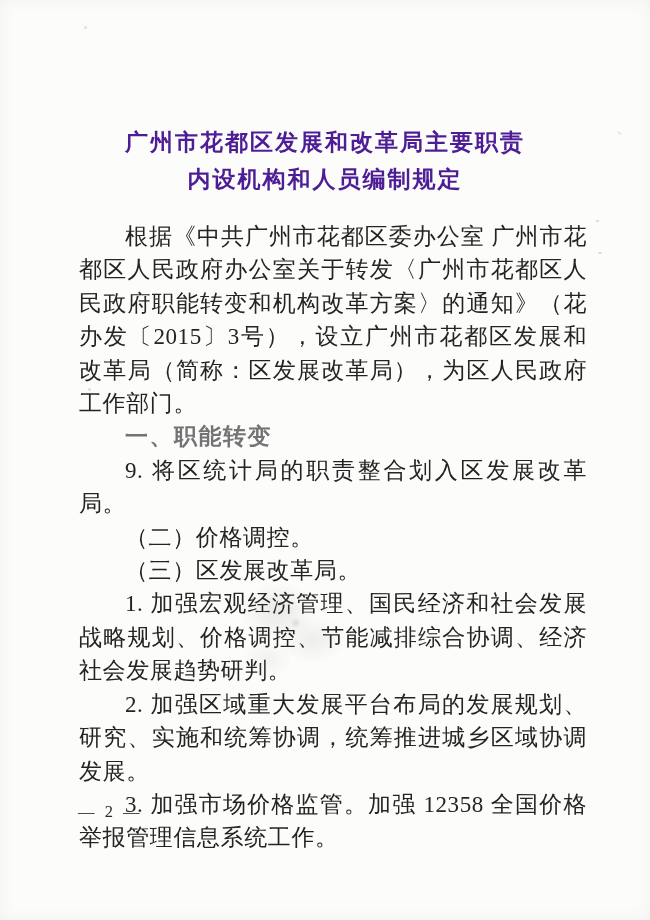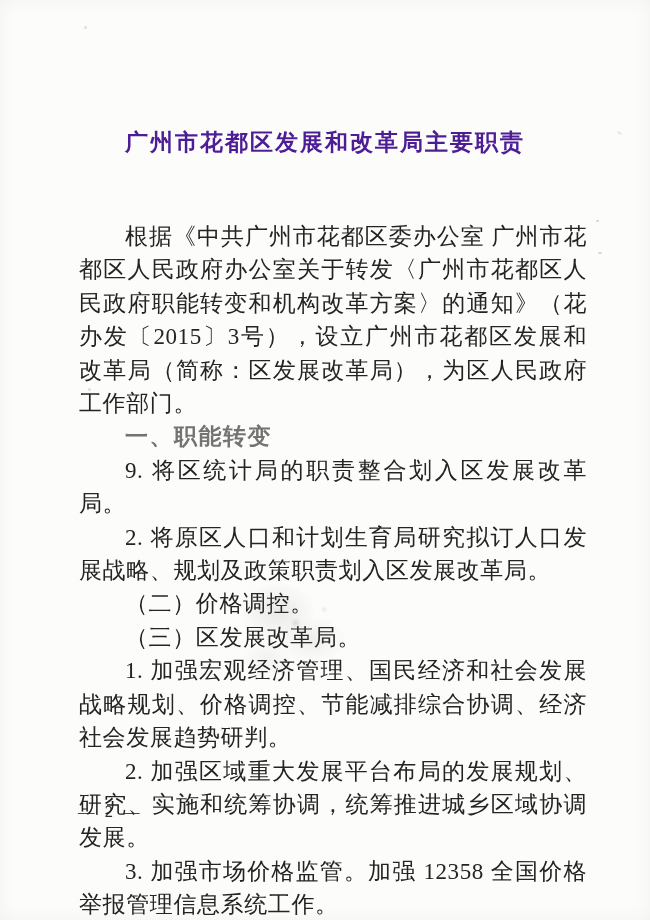--- a/index.html
+++ b/index.html
@@ -93,27 +93,27 @@
   .speck.s4 { left: 88px;  top: 388px; width: 3px; height: 3px; opacity: .4; }
   .speck.s5 { left: 617px; top: 132px; width: 5px; height: 2px; opacity: .3; transform: rotate(35deg); }
 </style>
 </head>
 <body>
 
 <div class="page">
 
   <div class="doc-title">
     <div>广州市花都区发展和改革局主要职责</div>
+    <div>内设机构和人员编制规定</div>
   </div>
 
   <div class="doc-body">
     <p class="para">根据《中共广州市花都区委办公室 广州市花都区人民政府办公室关于转发〈广州市花都区人民政府职能转变和机构改革方案〉的通知》（花办发〔2015〕3号），设立广州市花都区发展和改革局（简称：区发展改革局），为区人民政府工作部门。</p>
     <p class="heading">一、职能转变</p>
     <p class="item">9. 将区统计局的职责整合划入区发展改革局。</p>
-    <p class="item">2. 将原区人口和计划生育局研究拟订人口发展战略、规划及政策职责划入区发展改革局。</p>
     <p class="sub">（二）价格调控。</p>
     <p class="sub">（三）区发展改革局。</p>
     <p class="item">1. 加强宏观经济管理、国民经济和社会发展战略规划、价格调控、节能减排综合协调、经济社会发展趋势研判。</p>
     <p class="item">2. 加强区域重大发展平台布局的发展规划、研究、实施和统筹协调，统筹推进城乡区域协调发展。</p>
     <p class="item">3. 加强市场价格监管。加强 12358 全国价格举报管理信息系统工作。</p>
   </div>
 
   <div class="page-number">— 2 —</div>
 
   <div class="stain"></div>

